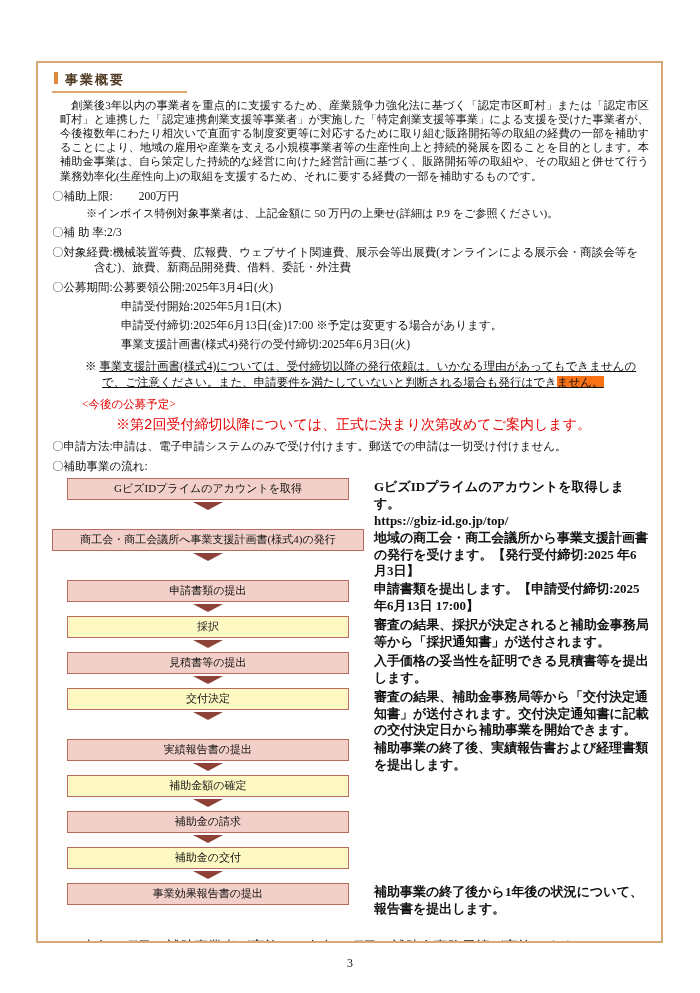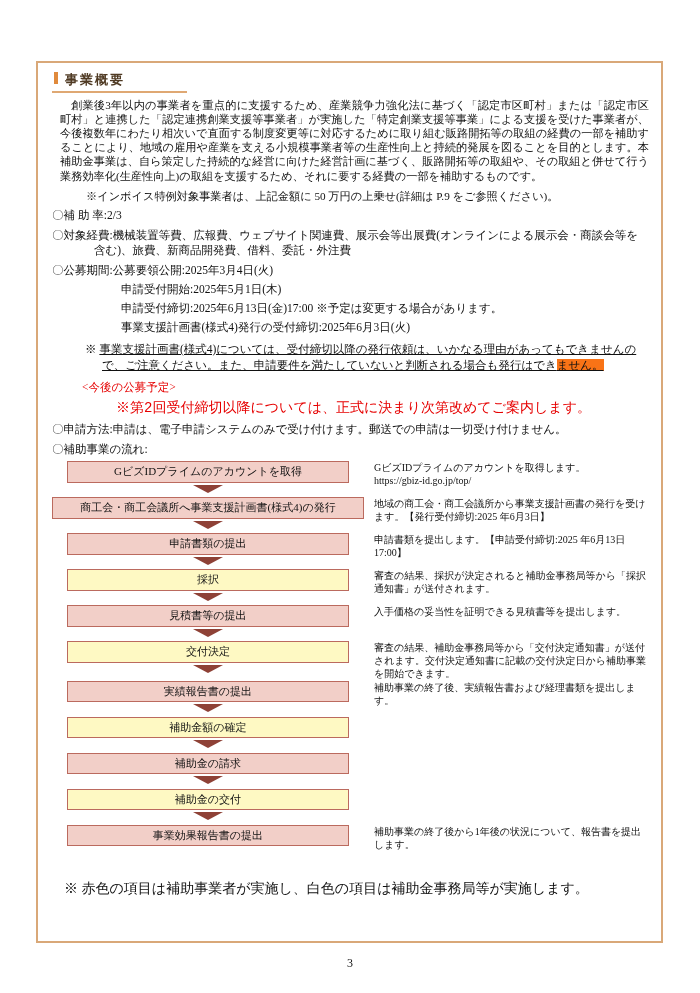--- a/index.html
+++ b/index.html
@@ -101,23 +101,24 @@
   .fbox.filled { background: #f2cfc8; }
   .fbox.wide { width: 312px; }
   .arrow {
     width: 0; height: 0;
     border-left: 15px solid transparent;
     border-right: 15px solid transparent;
     border-top: 8px solid #8e4136;
     margin: 2px auto 0;
   }
   .fnote {
-    font-size: 10px;
+    font-size: 13px;
     line-height: 1.28;
     padding-top: 1px;
+    font-weight: bold;
   }
   .legend {
     font-size: 14px;
     margin-top: 19px;
     padding-left: 12px;
   }
   .pageno {
     position: absolute;
     left: 0; right: 0;
     bottom: 22px;
@@ -131,20 +132,23 @@
 
 <div class="page">
   <div class="frame">
 
     <div class="sec-title">
       <span class="tbar"></span><span>事業概要</span>
     </div>
 
     <p class="intro">創業後3年以内の事業者を重点的に支援するため、産業競争力強化法に基づく「認定市区町村」または「認定市区町村」と連携した「認定連携創業支援等事業者」が実施した「特定創業支援等事業」による支援を受けた事業者が、今後複数年にわたり相次いで直面する制度変更等に対応するために取り組む販路開拓等の取組の経費の一部を補助することにより、地域の雇用や産業を支える小規模事業者等の生産性向上と持続的発展を図ることを目的とします。本補助金事業は、自ら策定した持続的な経営に向けた経営計画に基づく、販路開拓等の取組や、その取組と併せて行う業務効率化(生産性向上)の取組を支援するため、それに要する経費の一部を補助するものです。</p>
 
+    <div class="item">
+      <span>〇補助上限:</span><span class="gap"></span><span>200万円</span>
+    </div>
     <div class="subnote">※インボイス特例対象事業者は、上記金額に 50 万円の上乗せ(詳細は P.9 をご参照ください)。</div>
 
     <div class="item">〇補 助 率:2/3</div>
 
     <div class="item hang">〇対象経費:機械装置等費、広報費、ウェブサイト関連費、展示会等出展費(オンラインによる展示会・商談会等を含む)、旅費、新商品開発費、借料、委託・外注費</div>
 
     <div class="item">〇公募期間:公募要領公開:2025年3月4日(火)</div>
     <div class="period-sub">申請受付開始:2025年5月1日(木)</div>
     <div class="period-sub">申請受付締切:2025年6月13日(金)17:00  ※予定は変更する場合があります。</div>
     <div class="period-sub">事業支援計画書(様式4)発行の受付締切:2025年6月3日(火)</div>

